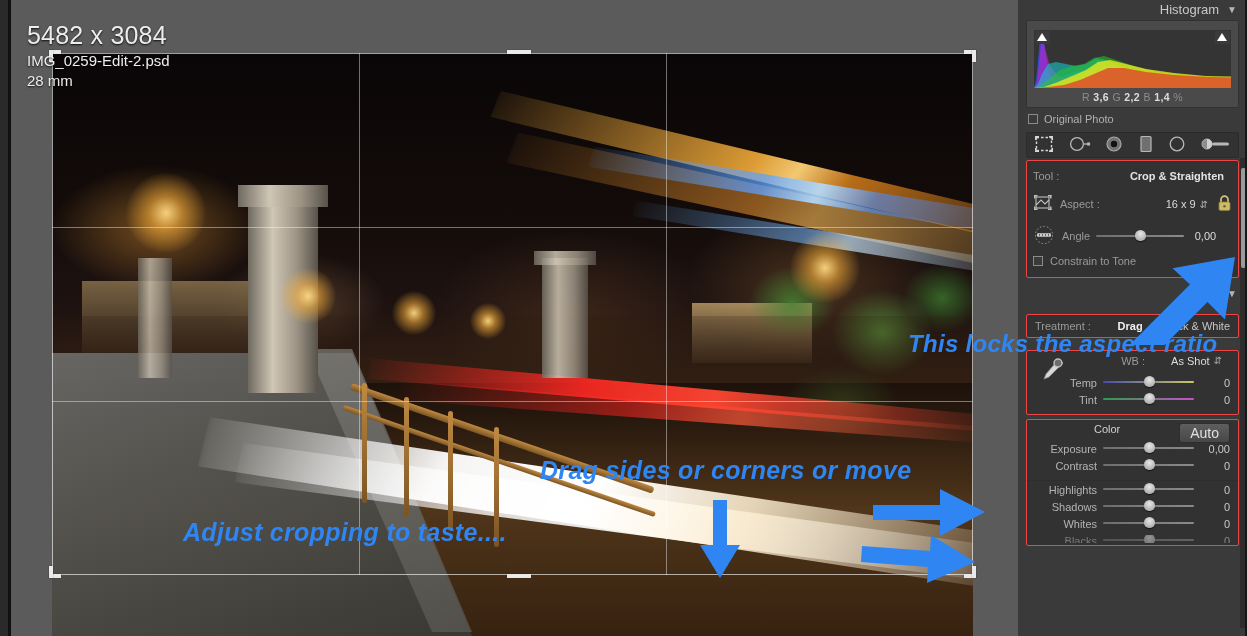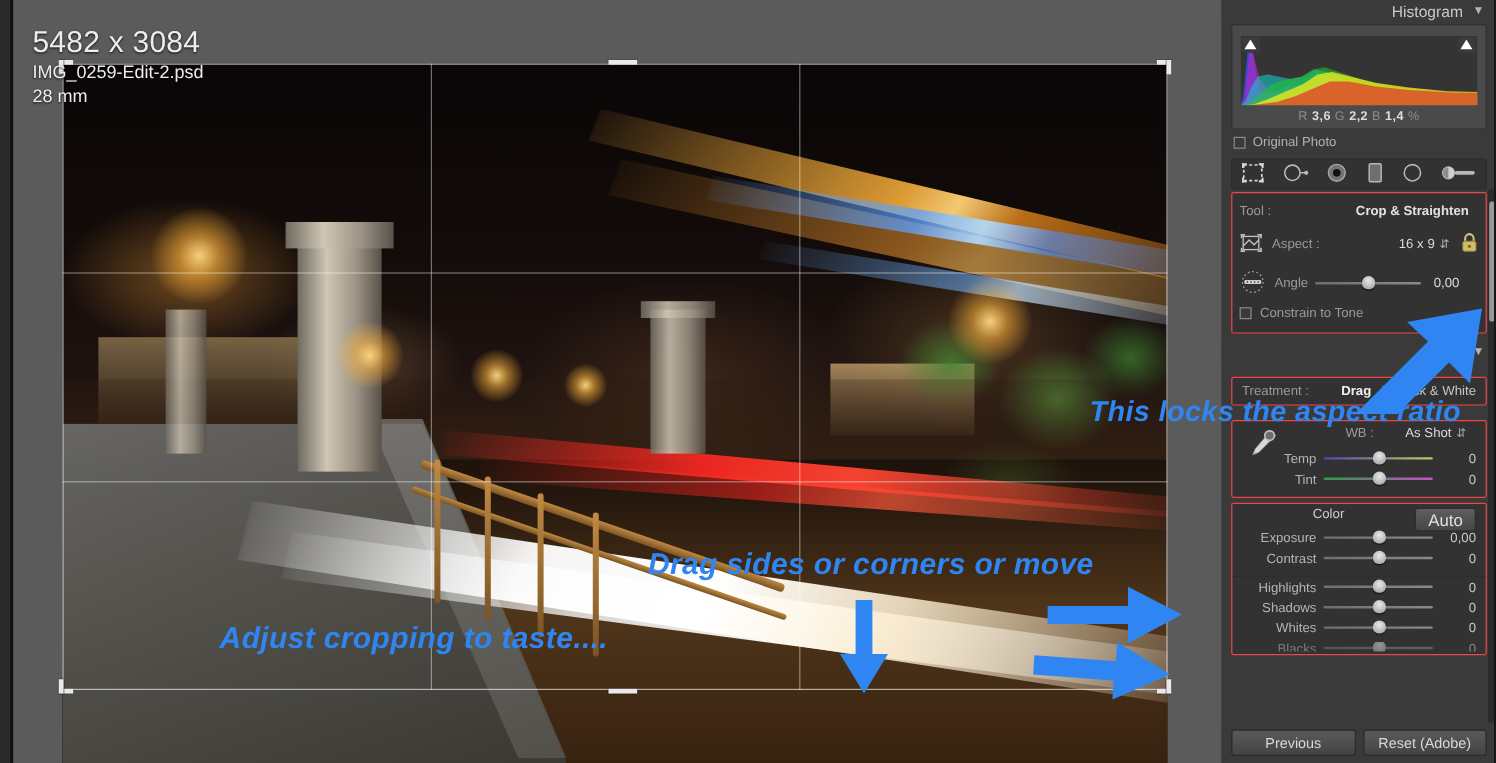--- a/index.html
+++ b/index.html
@@ -671,19 +671,15 @@
           <span class="track"></span>
           <span class="knob" style="left:50%"></span>
         </span>
       <span class="nv">0</span>
     </div>
   </div>
 
   <div id="panel-scrollbar"></div>
   <div id="panel-scroll-thumb"></div>
 
-  <div id="footer">
-    <div class="fbtn">Previous</div>
-    <div class="fbtn">Reset (Adobe)</div>
-  </div>
 
   <div id="right-edge"></div>
 </div>
 
 </body></html>

